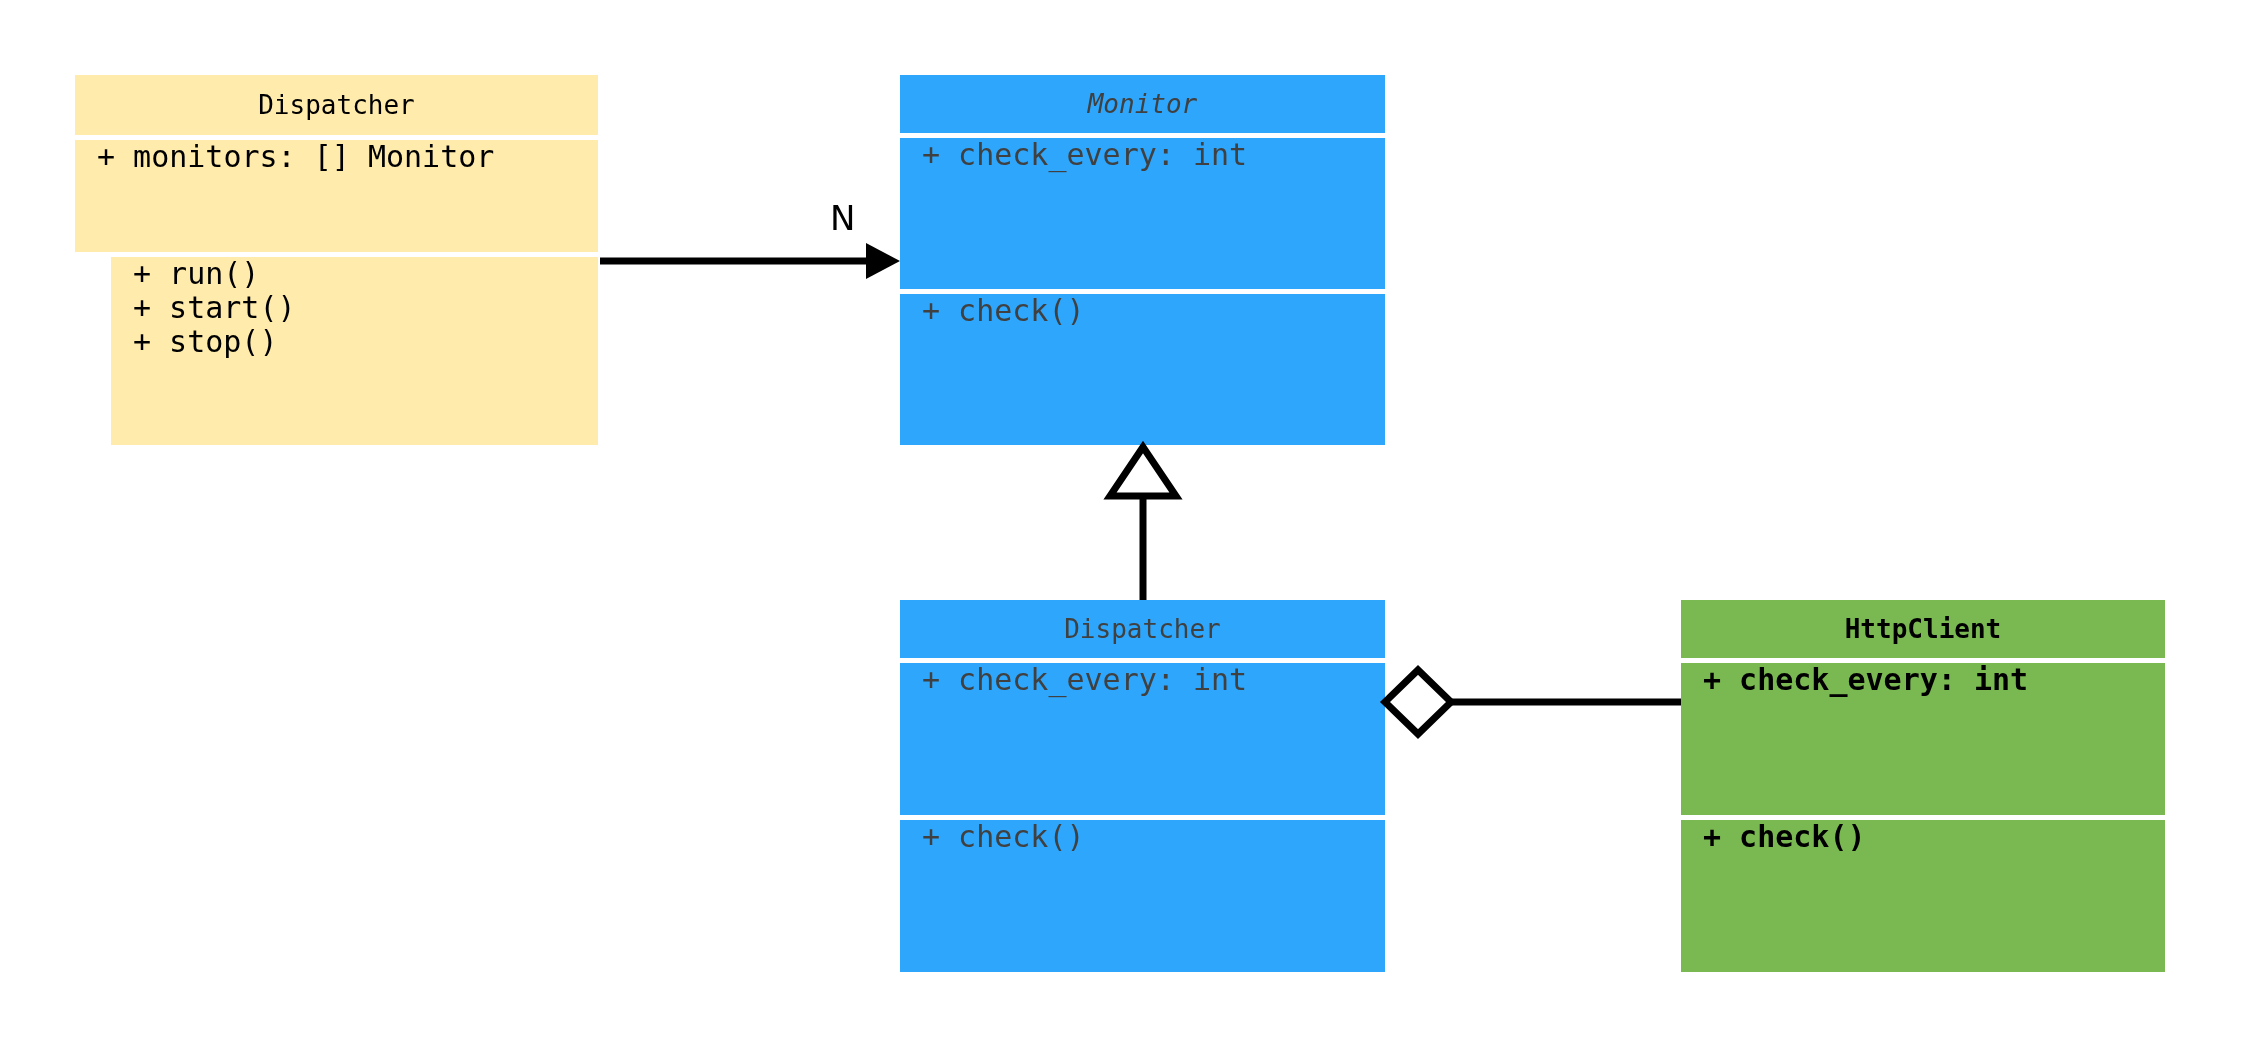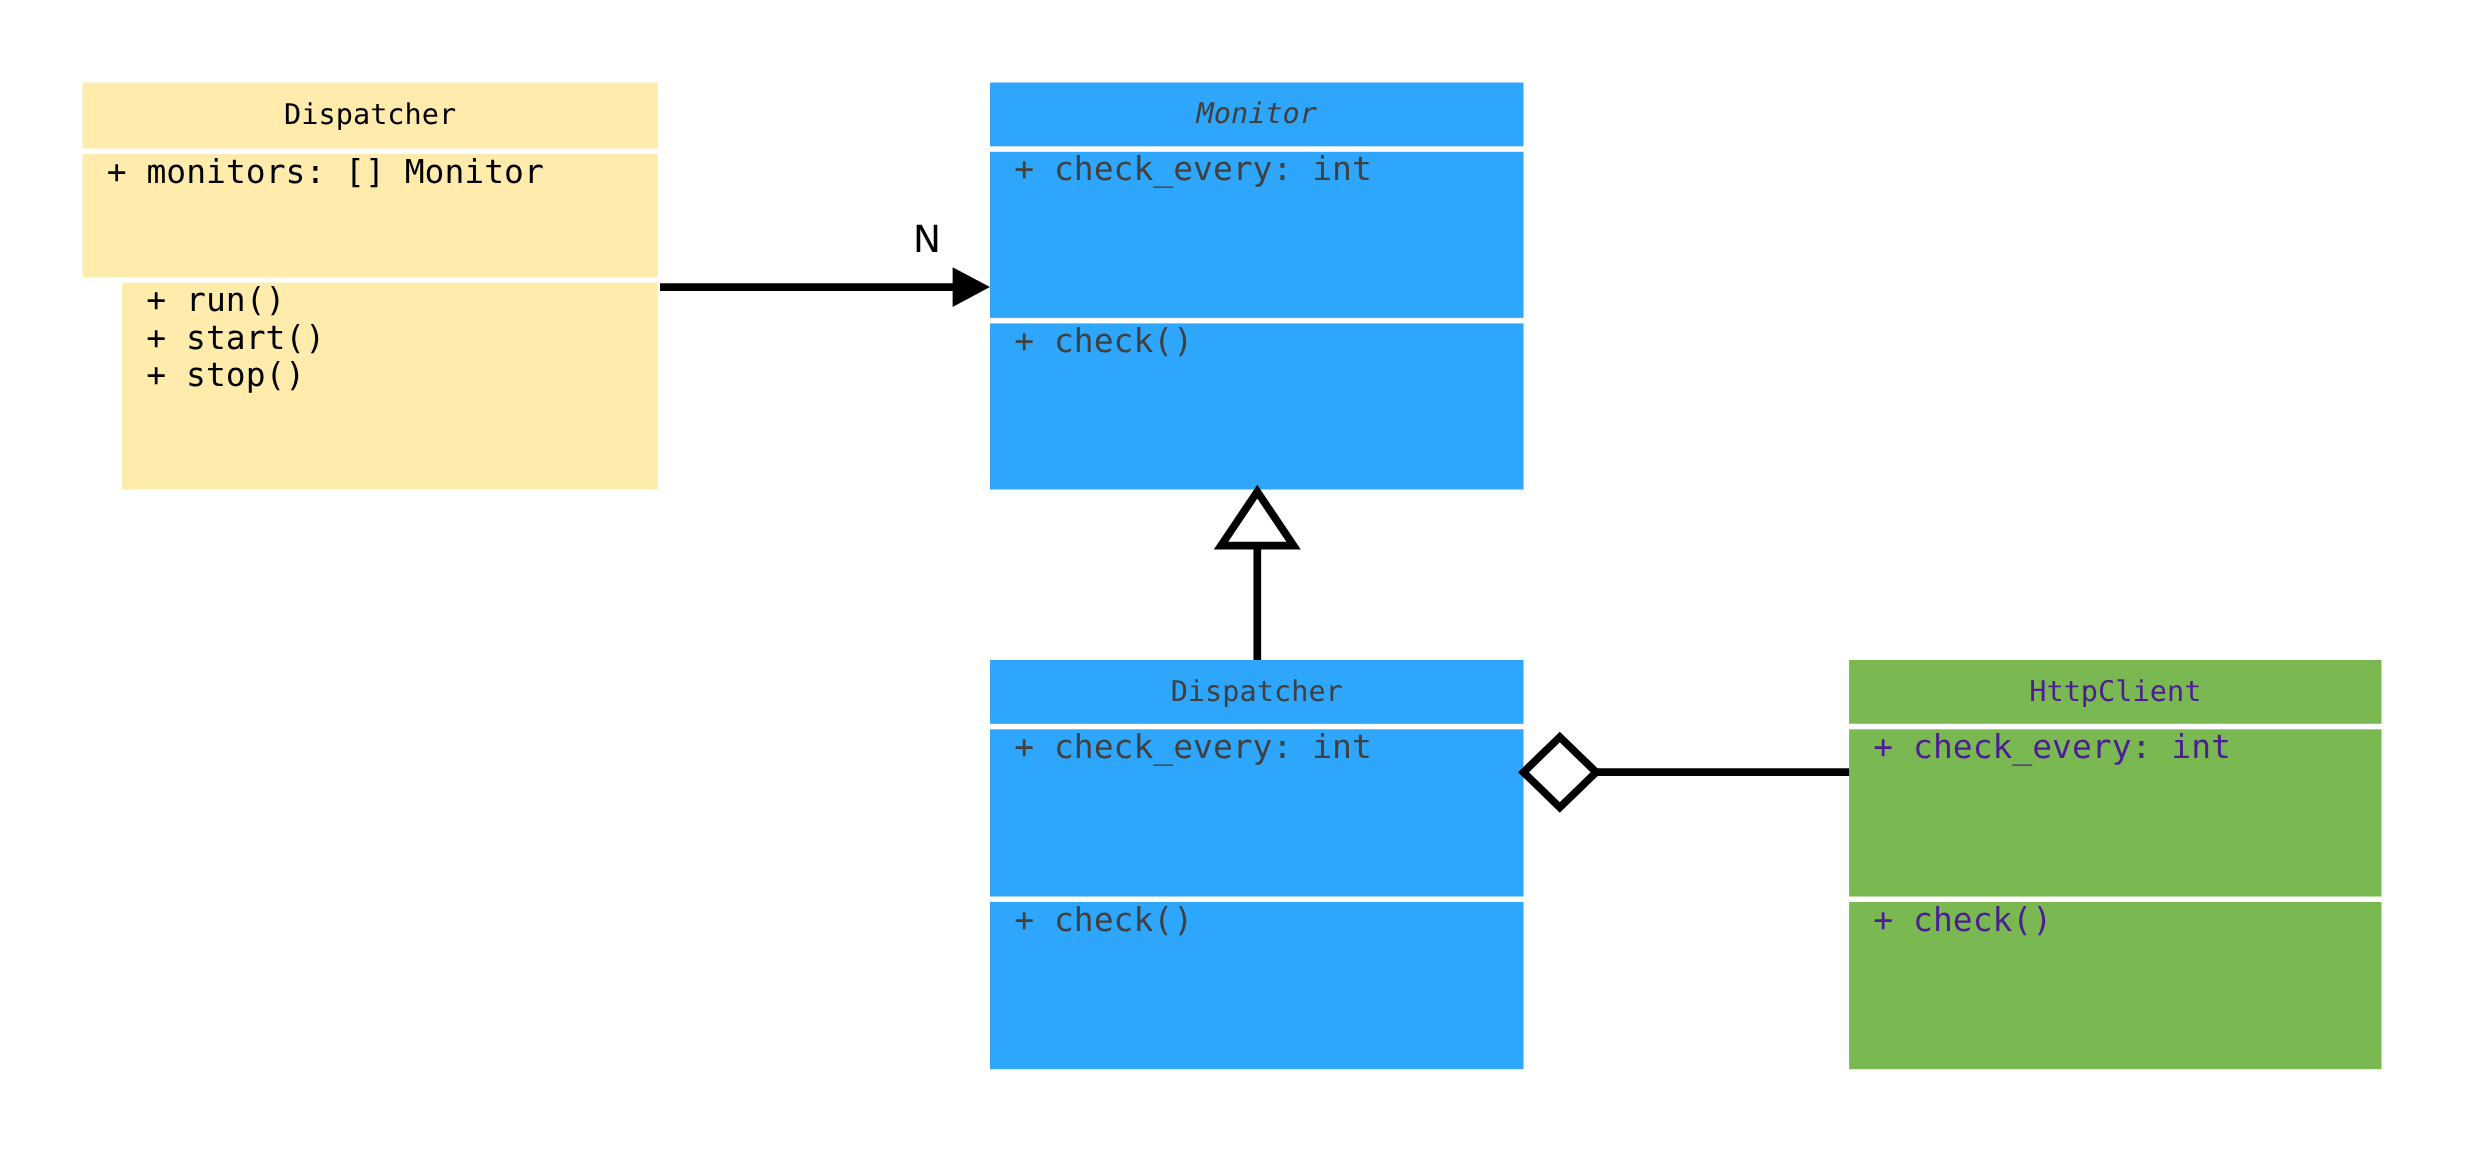--- a/index.html
+++ b/index.html
@@ -60,21 +60,21 @@
   .theme-yellow .compartment { background: #ffecac; }
   .theme-yellow .class-title,
   .theme-yellow .member-line { color: #000000; }
 
   .theme-blue .compartment { background: #2ea6fc; }
   .theme-blue .class-title,
   .theme-blue .member-line { color: #404040; }
 
   .theme-green .compartment { background: #7ab851; }
   .theme-green .class-title,
-  .theme-green .member-line { color: #4c1d95; }
+  .theme-green .member-line { color: #000000; font-weight: bold; }
 
   
   .connector-layer {
     position: absolute;
     left: 0;
     top: 0;
     width: 2244px;
     height: 1048px;
     pointer-events: none;
   }

